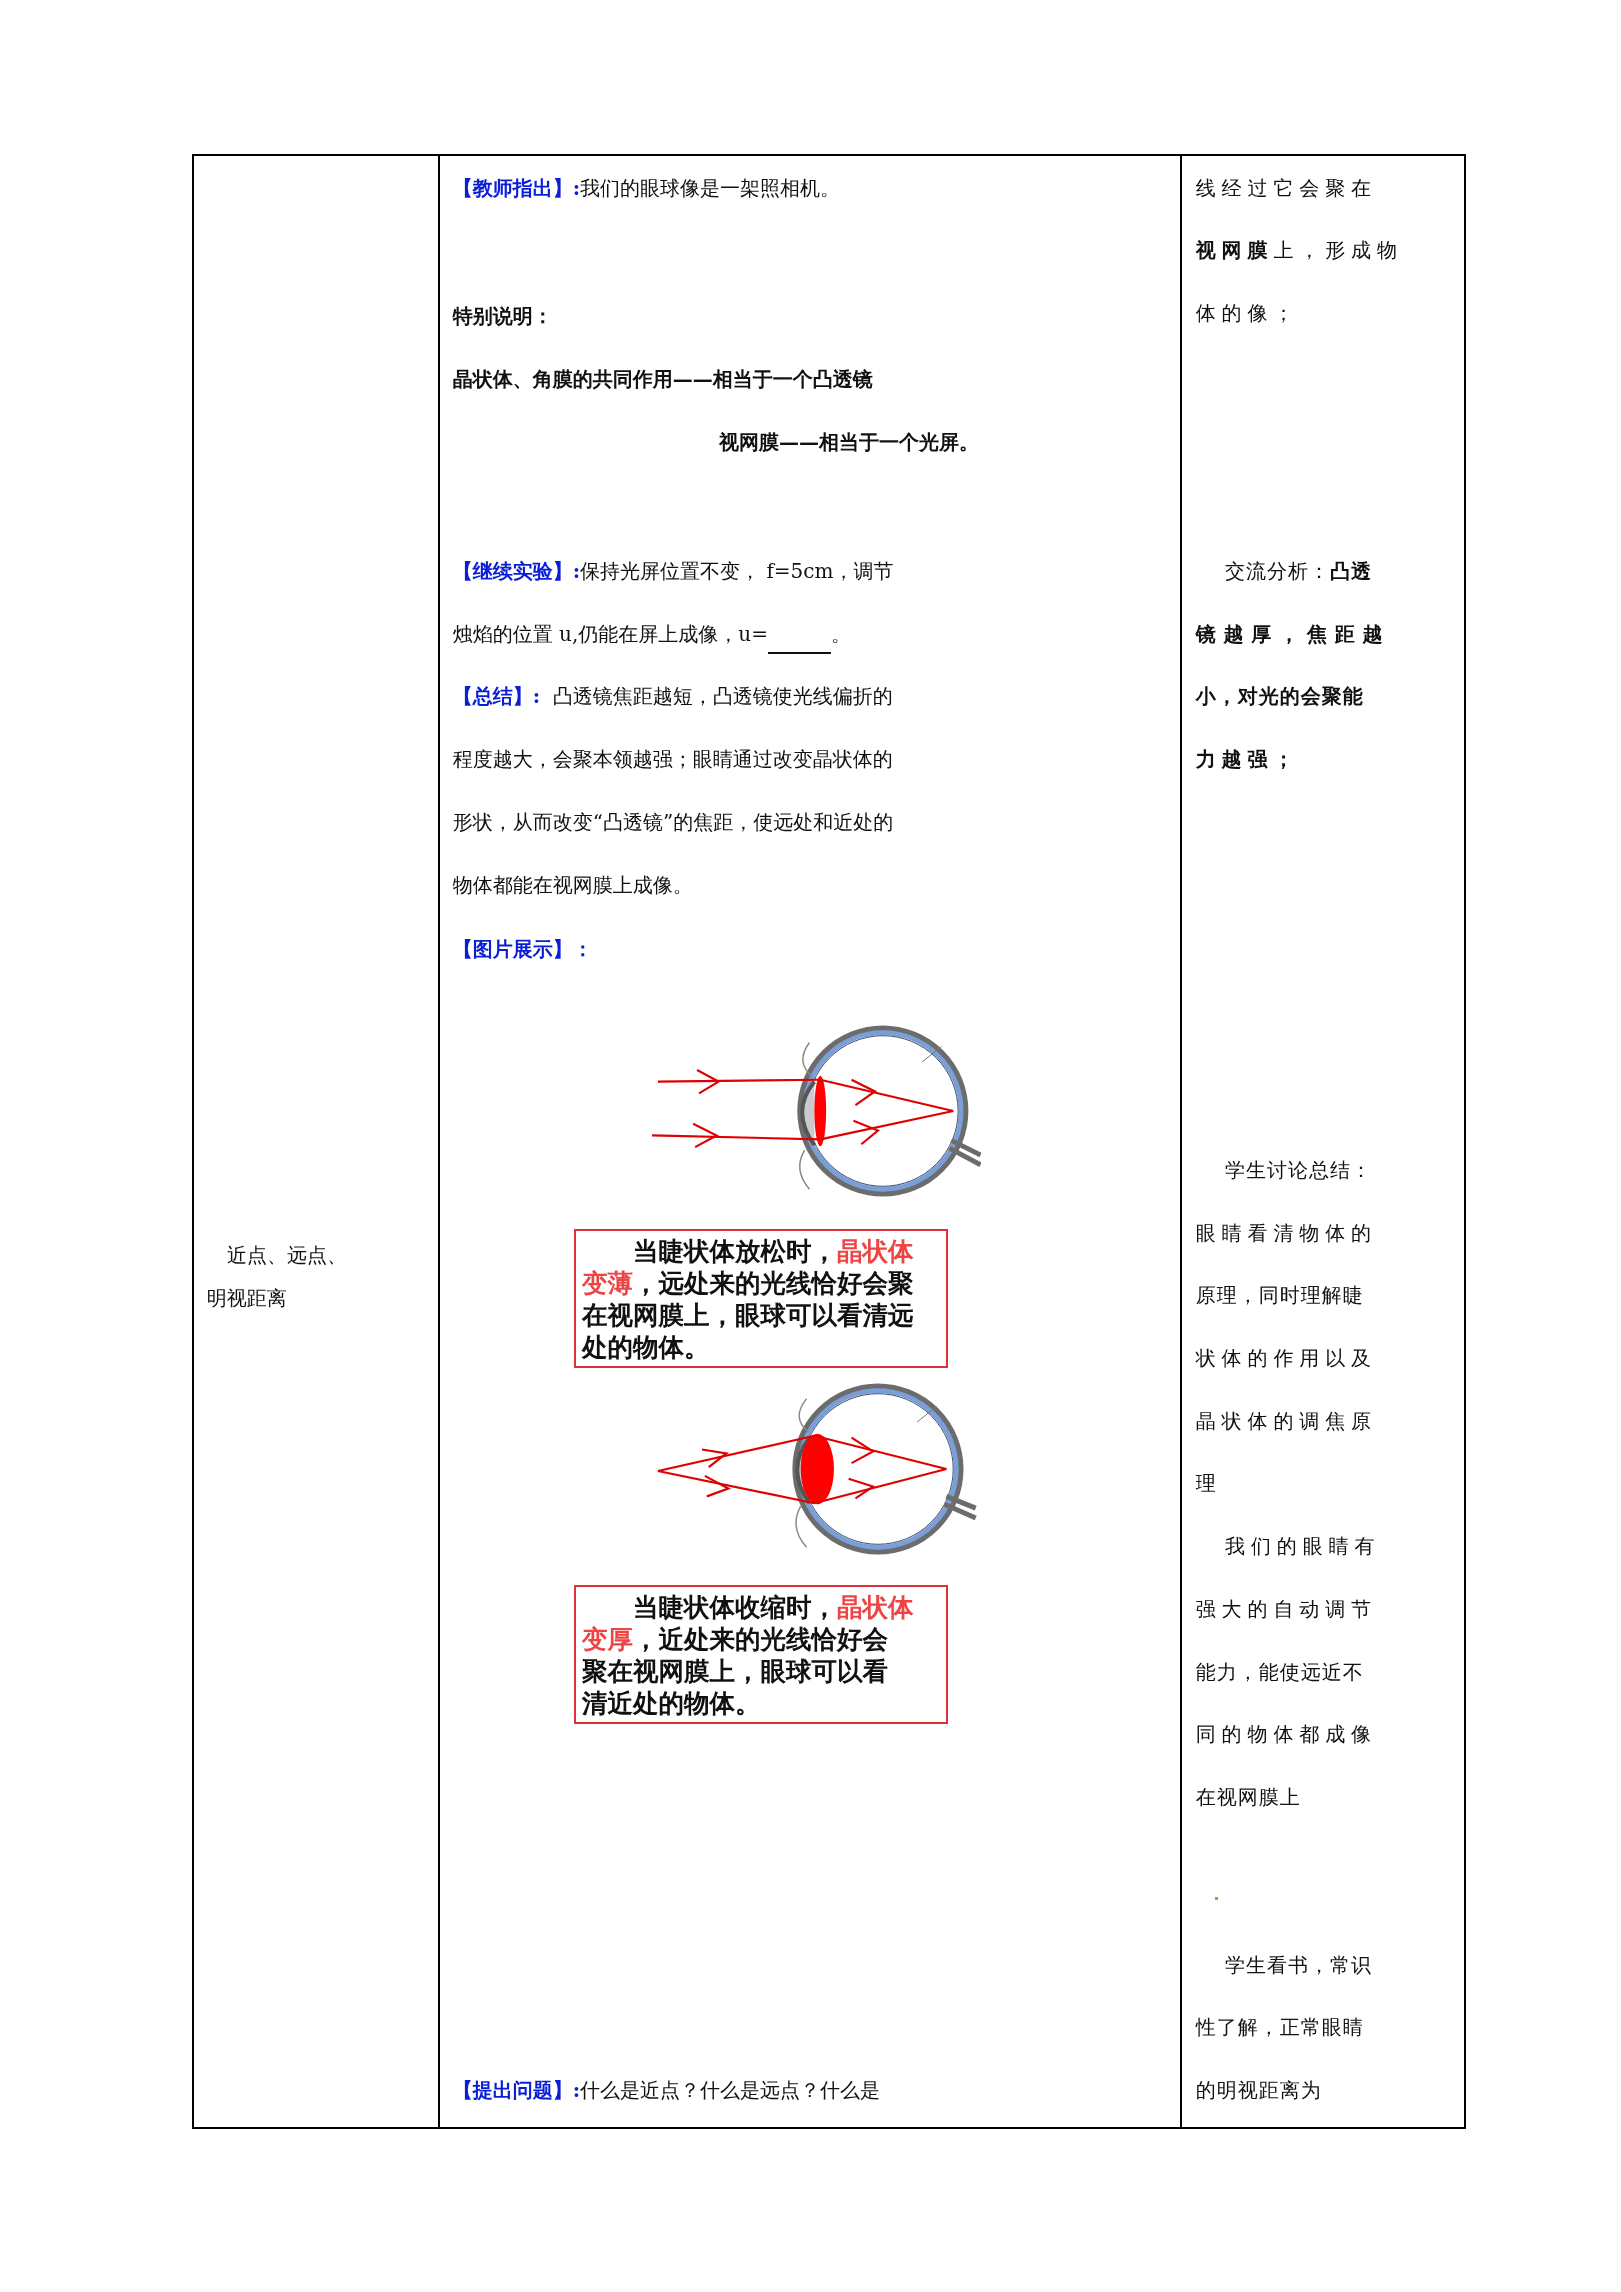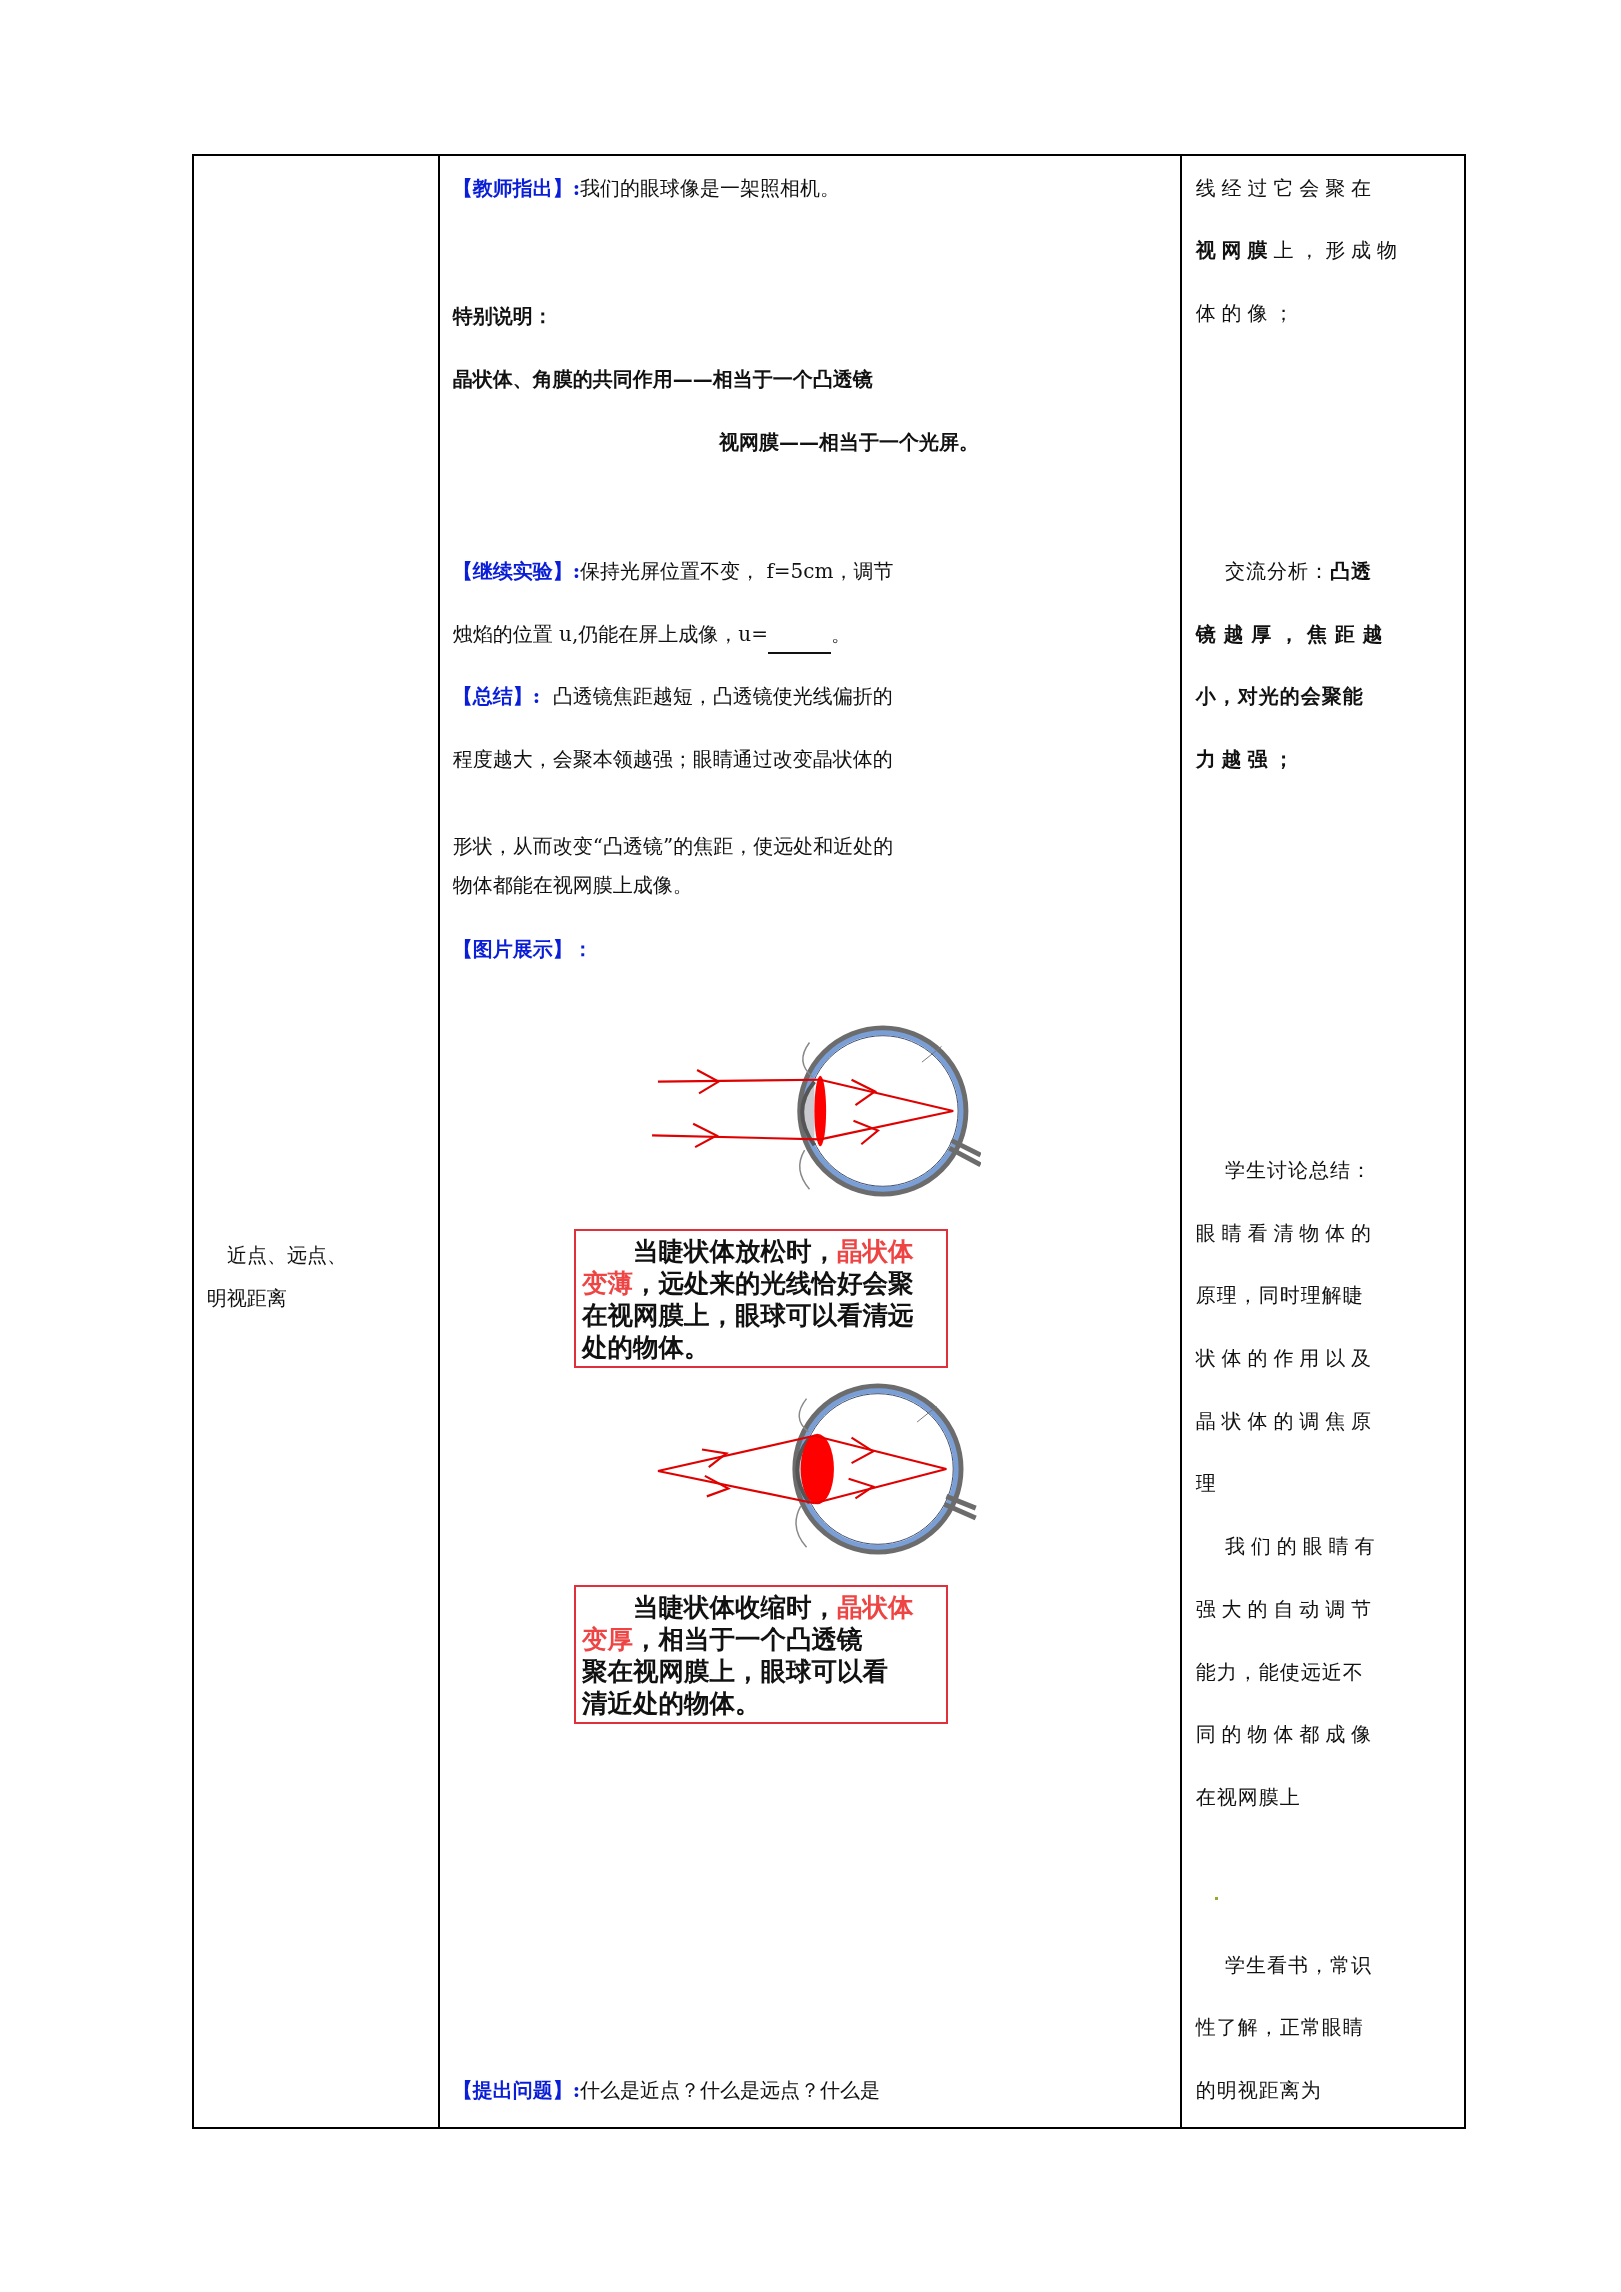--- a/index.html
+++ b/index.html
@@ -46,21 +46,21 @@
       <span class="blue">【继续实验】</span><span class="blue">:</span><span>保持光屏位置不变，  f=5cm，调节</span>
     </div>
     <div class="line" style="left:12.7px; top:521px;">
       <span class="blue">【总结】</span><span class="blue">:</span>&nbsp;&nbsp;<span>凸透镜焦距越短，凸透镜使光线偏折的</span>
     </div>
 
     <div class="line" style="left:12.7px; top:459px;">
       <span>烛焰的位置 u,仍能在屏上成像，u=</span><span style="display:inline-block; width:63px; border-bottom:2px solid #111; height:25.5px; vertical-align:bottom;"></span><span>。</span>
     </div>
     <div class="line" style="left:12.7px; top:584px;">程度越大，会聚本领越强；眼睛通过改变晶状体的</div>
-    <div class="line" style="left:12.7px; top:647px;margin-top:24px;">形状，从而改变“凸透镜”的焦距，使远处和近处的</div>
+    <div class="line" style="left:12.7px; top:647px;">形状，从而改变“凸透镜”的焦距，使远处和近处的</div>
     <div class="line" style="left:12.7px; top:710px;">物体都能在视网膜上成像。</div>
 
     <div class="line blue" style="left:12.7px; top:774px;">【图片展示】：</div>
 
     <svg class="eye" style="left:198px; top:867px;" width="343" height="176" viewBox="0 0 350 180">
       <g>
         <circle cx="250" cy="90" r="84" fill="#fff" stroke="#6c6c6c" stroke-width="7"></circle>
         <circle cx="250" cy="90" r="80" fill="none" stroke="#7a9fd6" stroke-width="5"></circle>
         <circle cx="250" cy="90" r="77" fill="#fff" stroke="#3a4a6a" stroke-width="1"></circle>
         <path d="M180 60 Q155 90 180 125" fill="#c9c9cf" stroke="#555" stroke-width="4"></path>
@@ -106,21 +106,21 @@
         <line x1="180" y1="125" x2="315" y2="90"></line>
         <path d="M65 70 L90 74 L72 88"></path>
         <path d="M68 97 L92 110 L70 118"></path>
         <path d="M218 58 L240 72 L218 84"></path>
         <path d="M215 100 L240 108 L222 120"></path>
       </g>
     </svg>
 
     <div class="caption" style="left:134px; top:1429px; width:374px; height:139px;">
       <div style="text-indent:51px;"><span>当睫状体收缩时，</span><span class="red">晶状体</span></div>
-      <div><span class="red">变厚</span><span>，相当于一个凸透镜</span></div>
+      <div><span class="red">变厚</span><span>，近处来的光线恰好会</span></div>
       <div>聚在视网膜上，眼球可以看</div>
       <div>清近处的物体。</div>
     </div>
 
     <div class="line" style="left:12.7px; top:1915px;">
       <span class="blue">【提出问题】</span><span class="blue">:</span><span>什么是近点？什么是远点？什么是</span>
     </div>
   </div>
 
   <div class="col col3">

